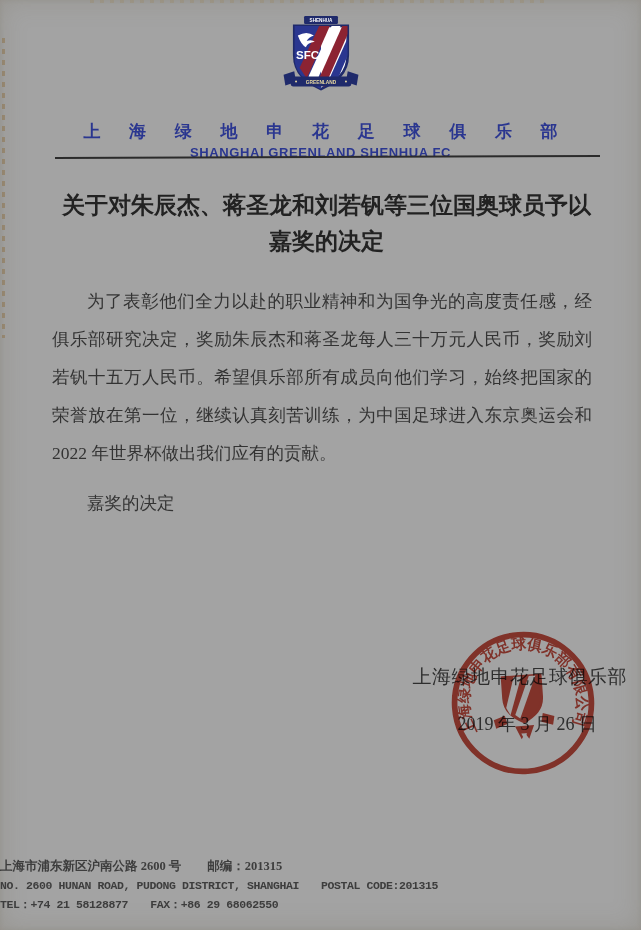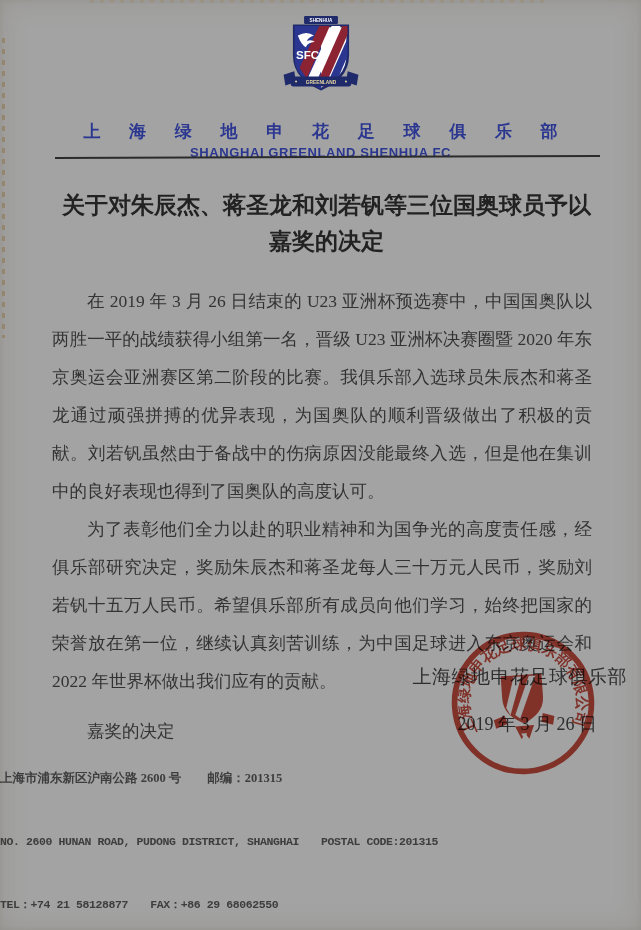--- a/index.html
+++ b/index.html
@@ -77,21 +77,21 @@
   }
 
   footer{
     position:absolute;bottom:16px;left:0;width:100%;
     text-align:left;color:#3d3d3d;
   }
   .f-cn{font-size:12.5px;font-weight:600;line-height:19px;}
   .f-cn .gap{display:inline-block;width:26px;}
   .f-en,.f-tel{
     font-family:"Liberation Mono", monospace;
-    font-size:11.5px;font-weight:bold;line-height:19px;letter-spacing:-0.4px;margin-top:44px;
+    font-size:11.5px;font-weight:bold;line-height:19px;letter-spacing:-0.4px;
   }
   .f-en .gap,.f-tel .gap{display:inline-block;width:22px;}
 </style>
 </head>
 <body>
 
 <div class="page">
 
   <div class="edge-left"></div>
   <div class="edge-top"></div>
@@ -135,21 +135,20 @@
   </header>
 
   <div class="divider"></div>
 
   <h1 class="doc-title">
     <span>关于对朱辰杰、蒋圣龙和刘若钒等三位国奥球员予以</span>
     <span>嘉奖的决定</span>
   </h1>
 
   <div class="body-text">
-    <p class="para">在 2019 年 3 月 26 日结束的 U23 亚洲杯预选赛中，中国国奥队以两胜一平的战绩获得小组第一名，晋级 U23 亚洲杯决赛圈暨 2020 年东京奥运会亚洲赛区第二阶段的比赛。我俱乐部入选球员朱辰杰和蒋圣龙通过顽强拼搏的优异表现，为国奥队的顺利晋级做出了积极的贡献。刘若钒虽然由于备战中的伤病原因没能最终入选，但是他在集训中的良好表现也得到了国奥队的高度认可。</p>
     <p class="para">为了表彰他们全力以赴的职业精神和为国争光的高度责任感，经俱乐部研究决定，奖励朱辰杰和蒋圣龙每人三十万元人民币，奖励刘若钒十五万人民币。希望俱乐部所有成员向他们学习，始终把国家的荣誉放在第一位，继续认真刻苦训练，为中国足球进入东京奥运会和 2022 年世界杯做出我们应有的贡献。</p>
     <p class="para closing">嘉奖的决定</p>
   </div>
 
   <div class="sig-name">上海绿地申花足球俱乐部</div>
   <div class="sig-date">2019 年 3 月 26 日</div>
 
   <svg class="seal" viewBox="0 0 160 160">
     <circle cx="80" cy="80" r="72" fill="none" stroke="#c2392b" stroke-width="6"></circle>
     <path id="sealArc" d="M 30.6 108.5 A 57 57 0 1 1 129.4 108.5" fill="none"></path>

